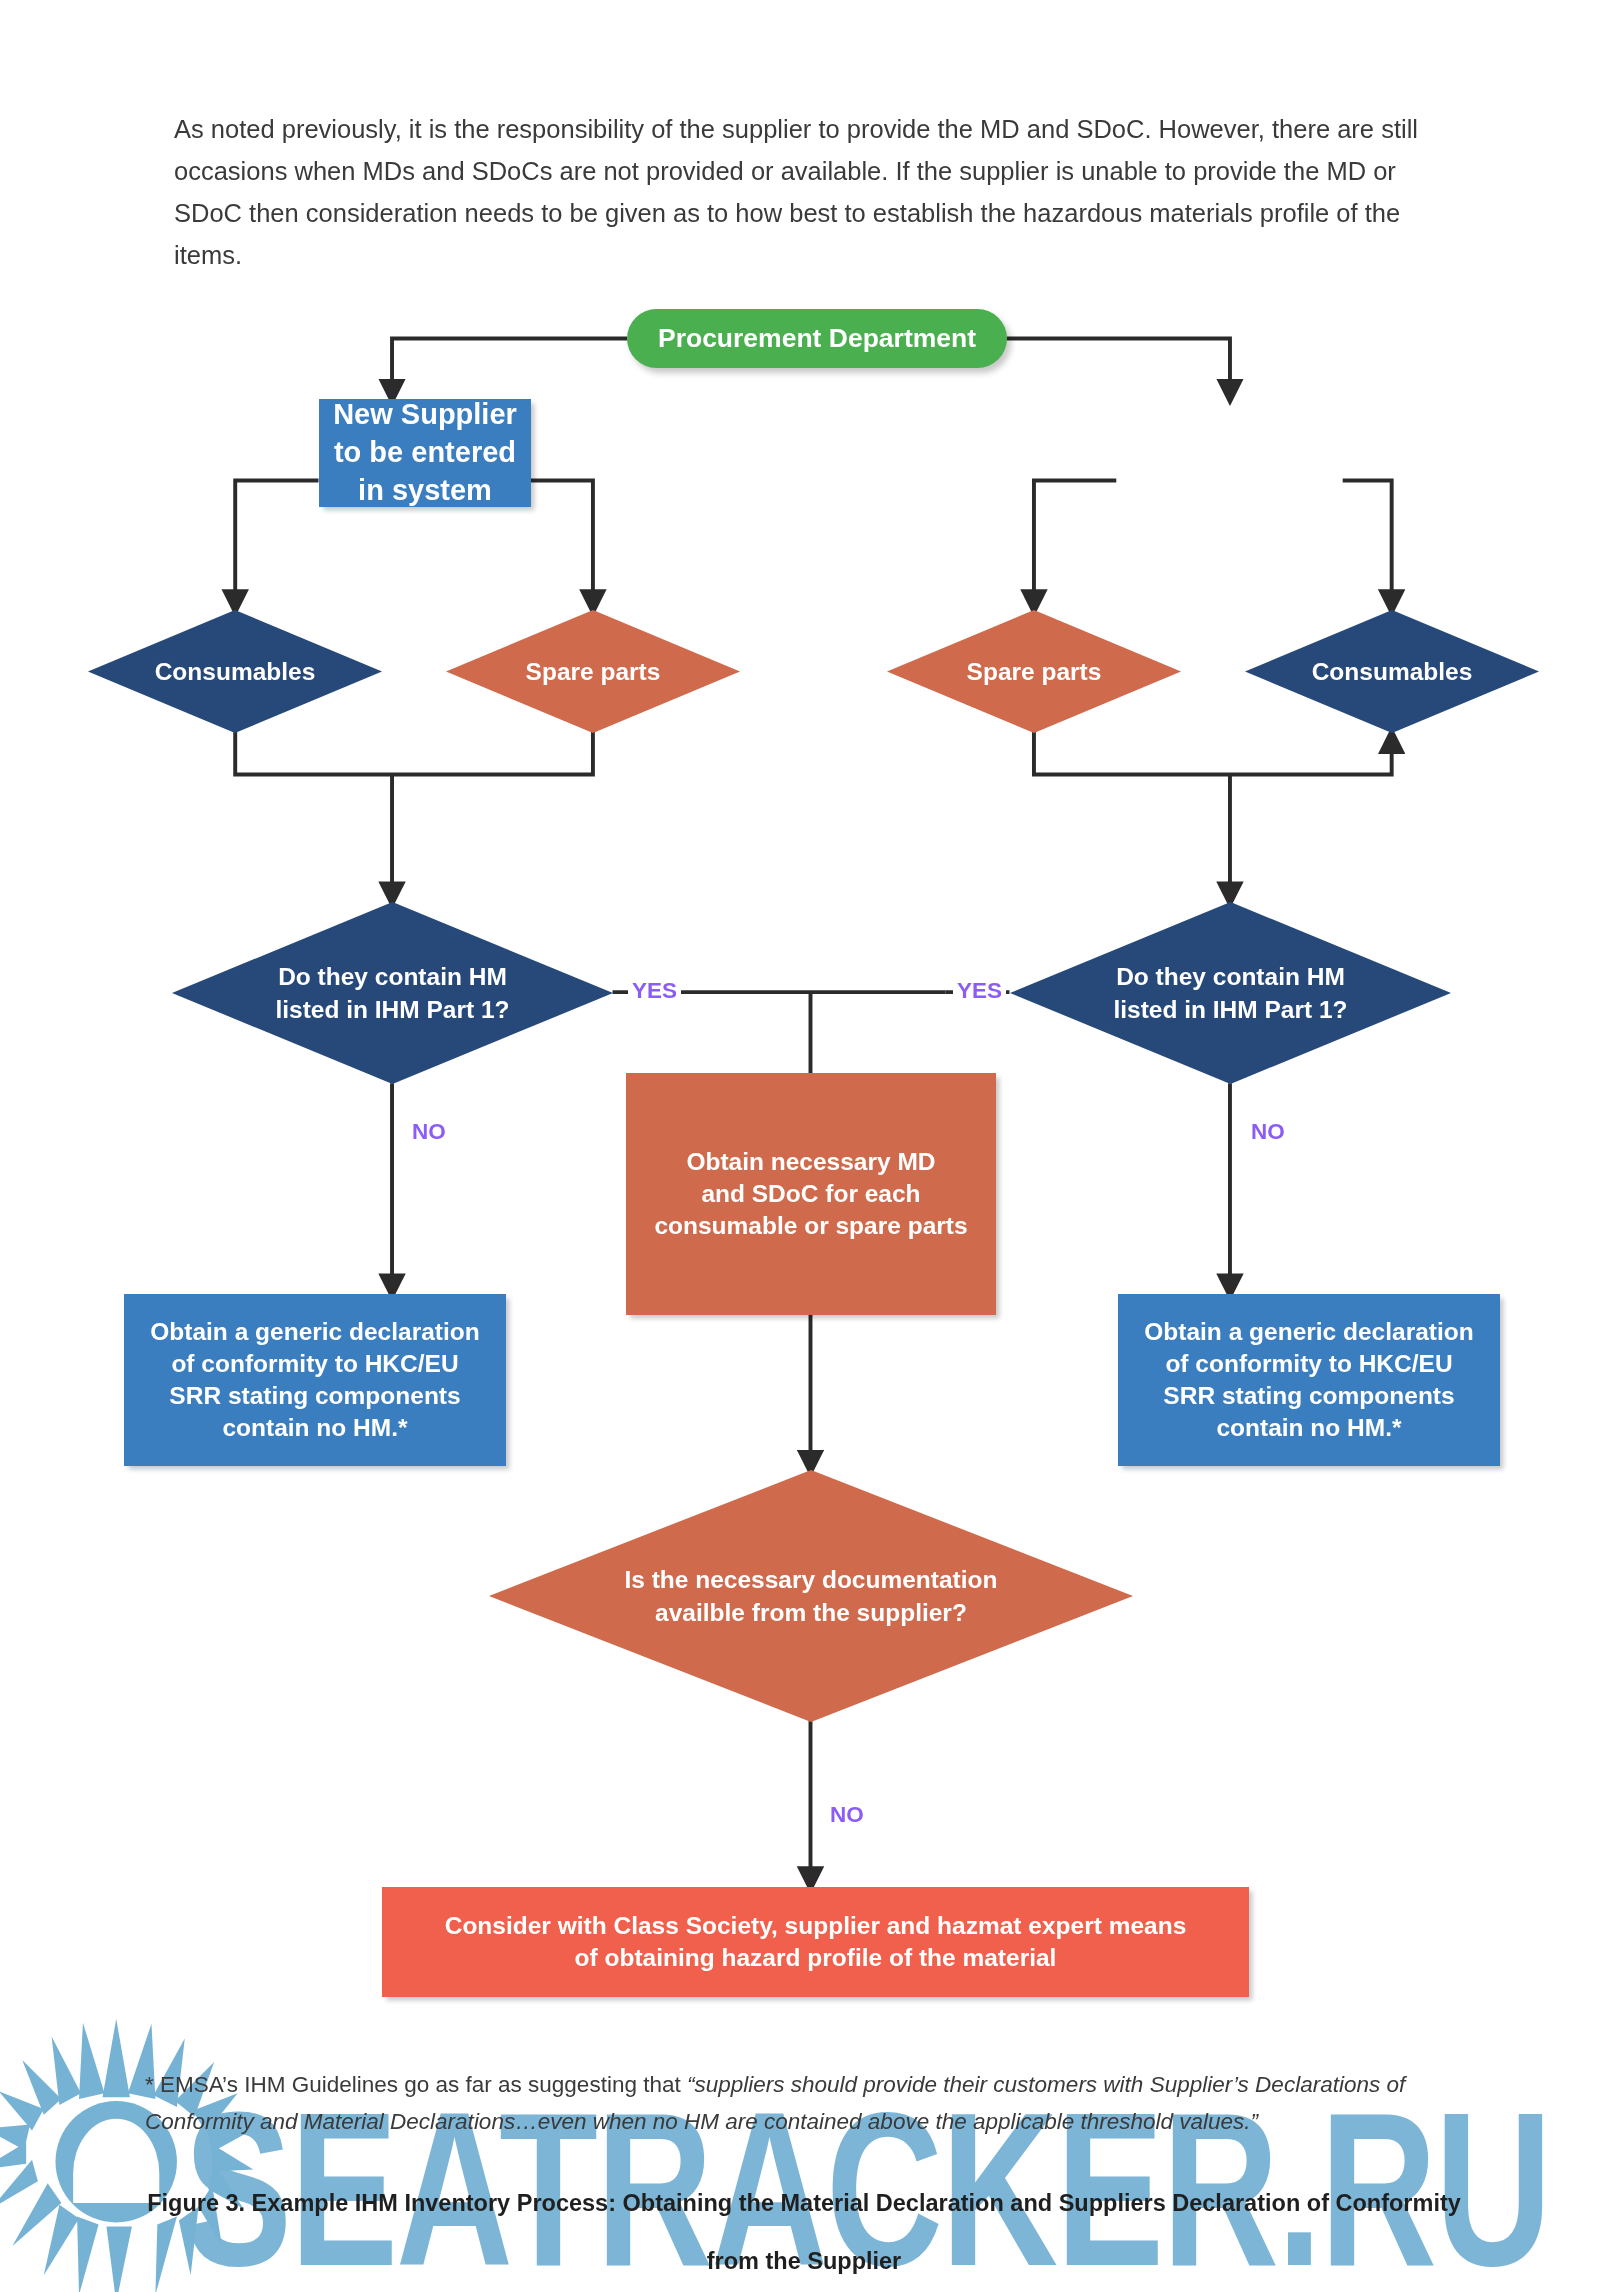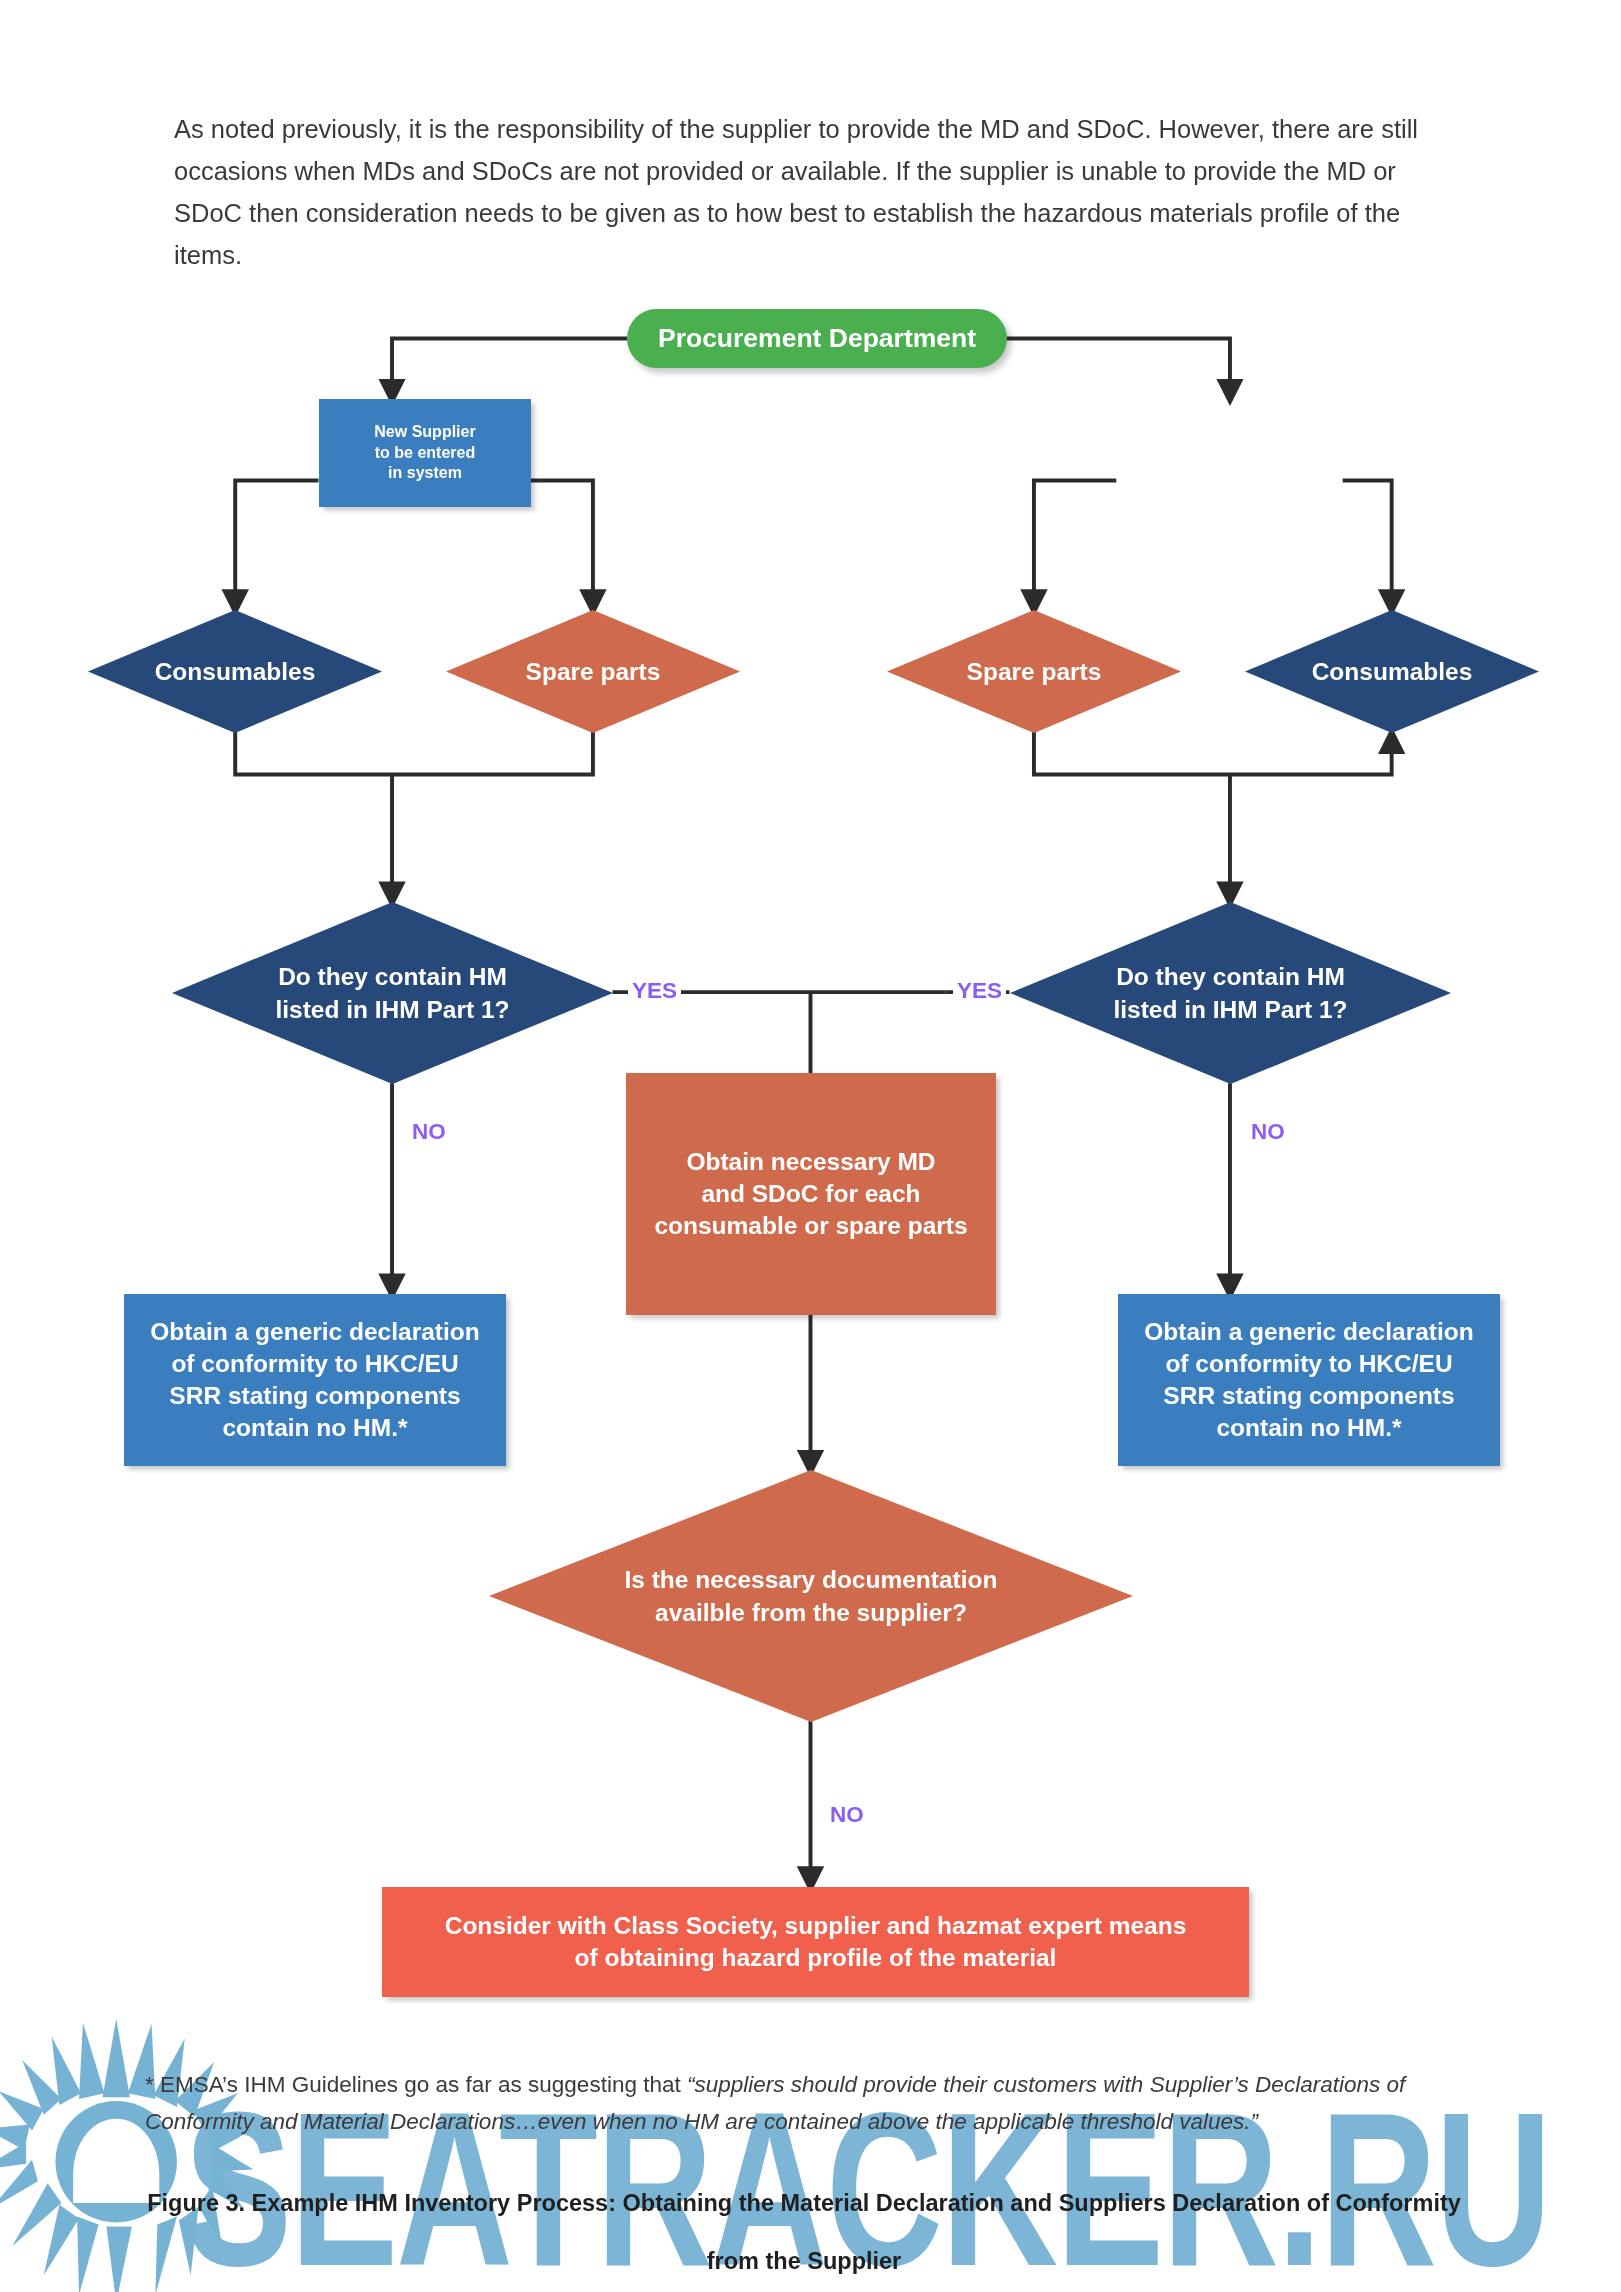--- a/index.html
+++ b/index.html
@@ -213,21 +213,21 @@
 
       <path d="M 827 1755 L 827 1925" marker-end="url(#arr)"></path>
     </g>
   </svg>
 
   <div class="node pill" style="left:627px; top:309px; width:380px; height:59px; background:#4aaf4f; font-size:26.5px;">
     <span>Procurement Department</span>
   </div>
 
   <div class="node rect" style="left:319px; top:399px; width:114px; height:0px;"></div>
-  <div class="node rect" style="left:319px; top:399px; width:212px; height:108px; background:#3a7ebf; font-size:16px; white-space:pre-line; left:319px; width:212px;">
+  <div class="node rect" style="left:319px; top:399px; width:212px; height:108px; background:#3a7ebf; font-size:29px; white-space:pre-line; left:319px; width:212px;">
     <span style="white-space:pre-line;">New Supplier
 to be entered
 in system</span>
   </div>
 
 
   <div class="diamond-wrap" style="left:88px; top:610px; width:294px; height:123px;">
     <div class="diamond-shape" style="background:#27497a;"></div>
     <div class="diamond-label" style="font-size:24.5px;">Consumables</div>
   </div>

